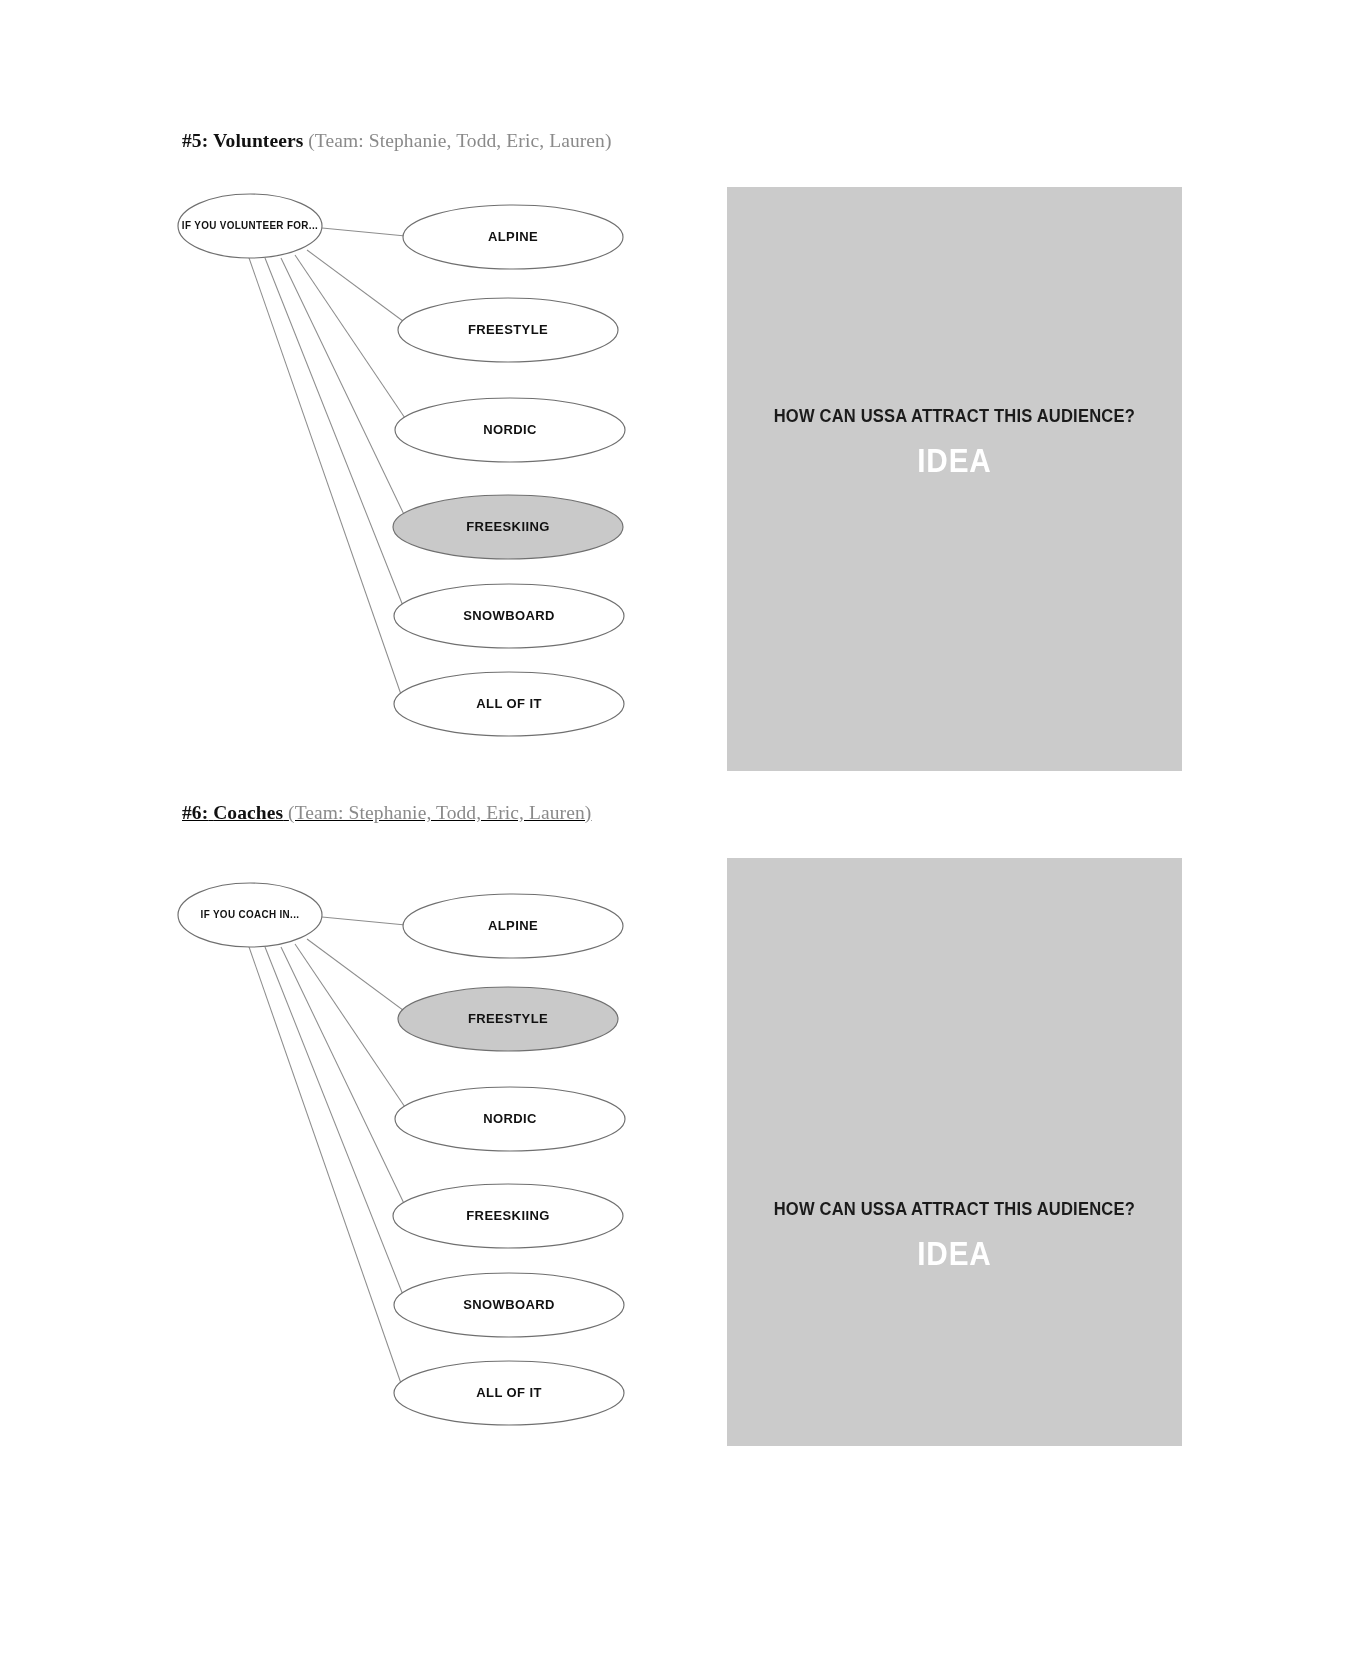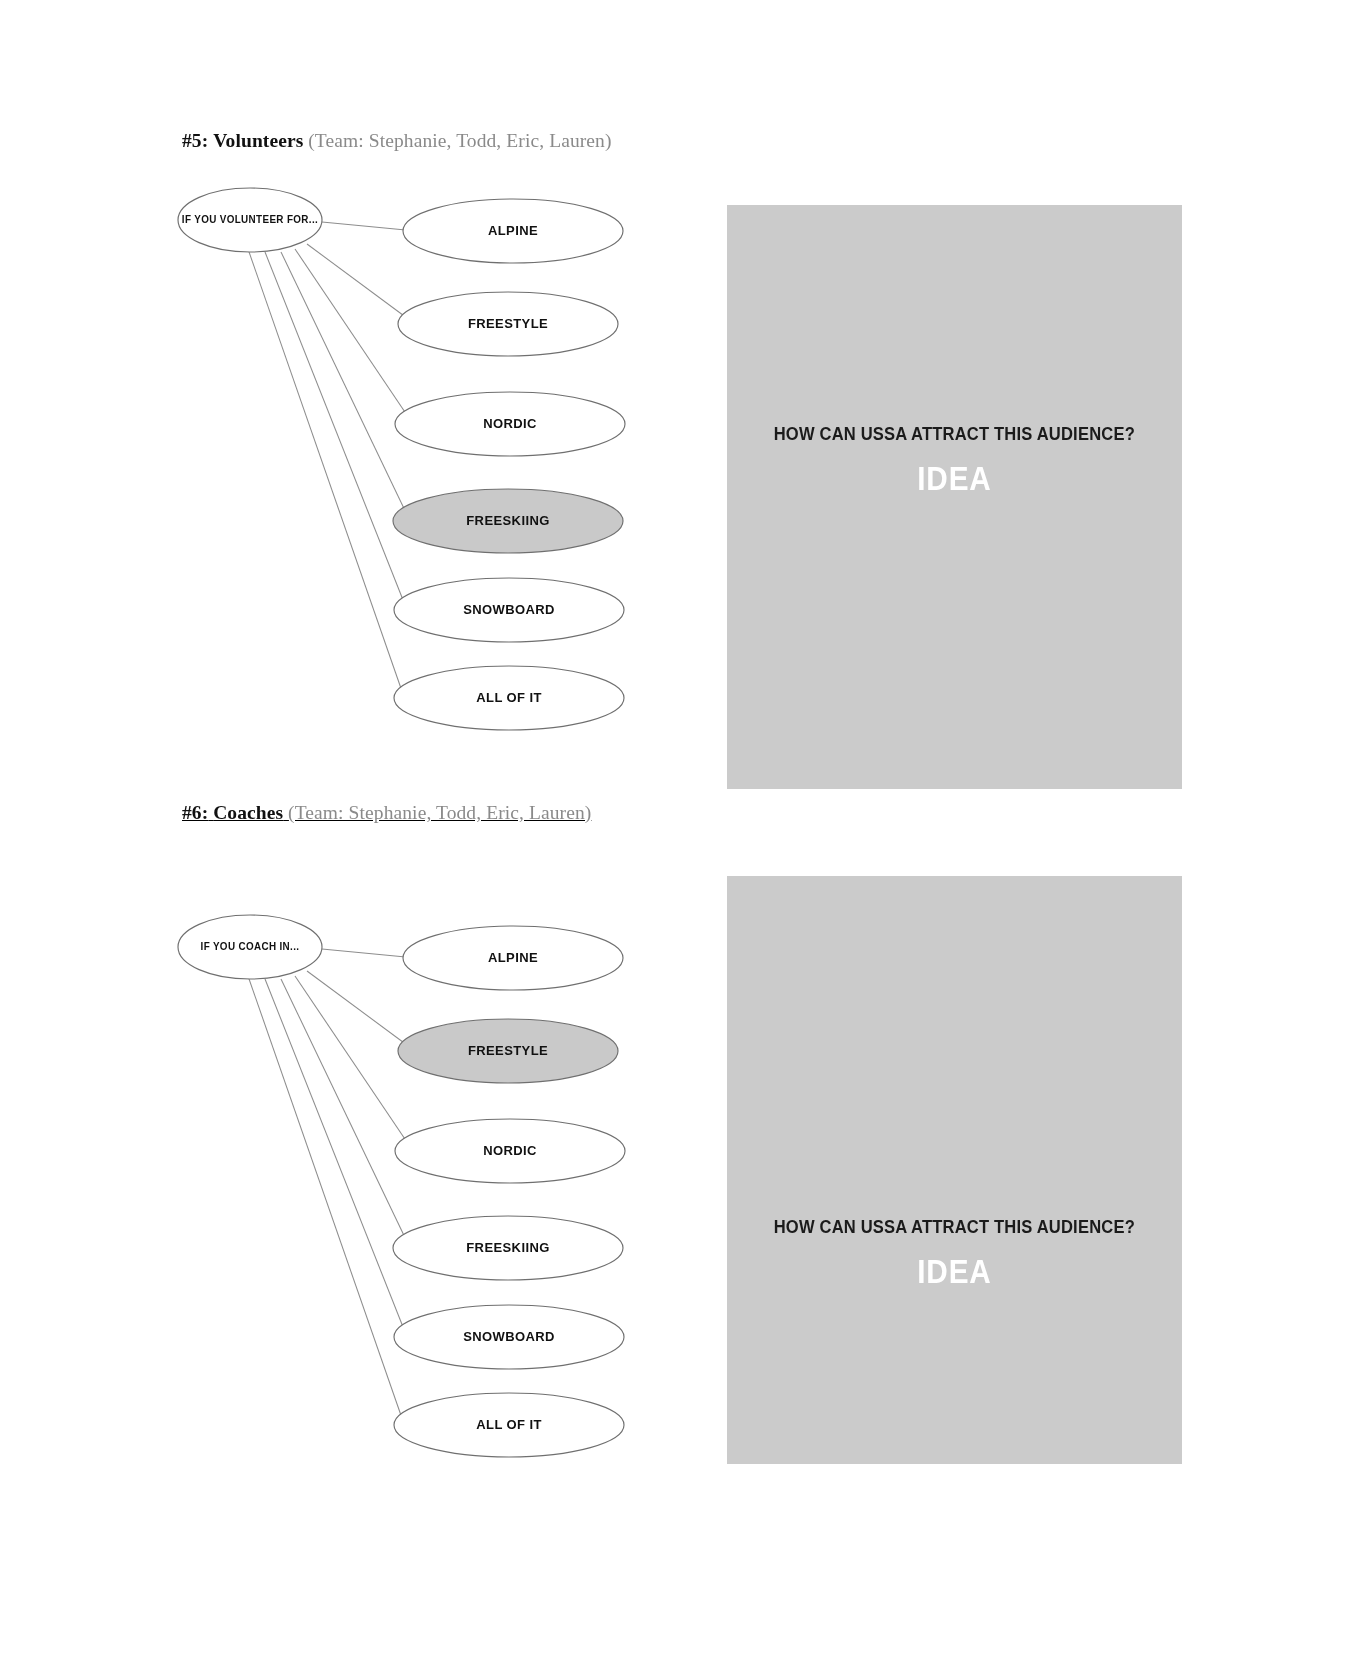--- a/index.html
+++ b/index.html
@@ -46,22 +46,22 @@
 
   #heading-1 { top: 131px; }
   #heading-2 { top: 803px; text-decoration: underline; }
 
   
   .diagram {
     position: absolute;
     left: 176px;
     width: 480px;
   }
-  #diagram-1 { top: 176px; height: 570px; }
-  #diagram-2 { top: 903px; height: 570px; }
+  #diagram-1 { top: 182px; height: 570px; }
+  #diagram-2 { top: 871px; height: 570px; }
 
   .diagram svg {
     display: block;
     width: 480px;
     height: 570px;
     overflow: visible;
   }
 
   .node-ellipse {
     fill: #ffffff;
@@ -93,21 +93,20 @@
   }
 
   
   .idea-panel {
     position: absolute;
     background: #cbcbcb;
     display: flex;
     flex-direction: column;
     align-items: center;
     justify-content: center;
-    margin-top: 18px;
   }
   #idea-panel-1 {
     left: 727px;
     top: 187px;
     width: 455px;
     height: 584px;
   }
   #idea-panel-2 {
     left: 727px;
     top: 858px;

